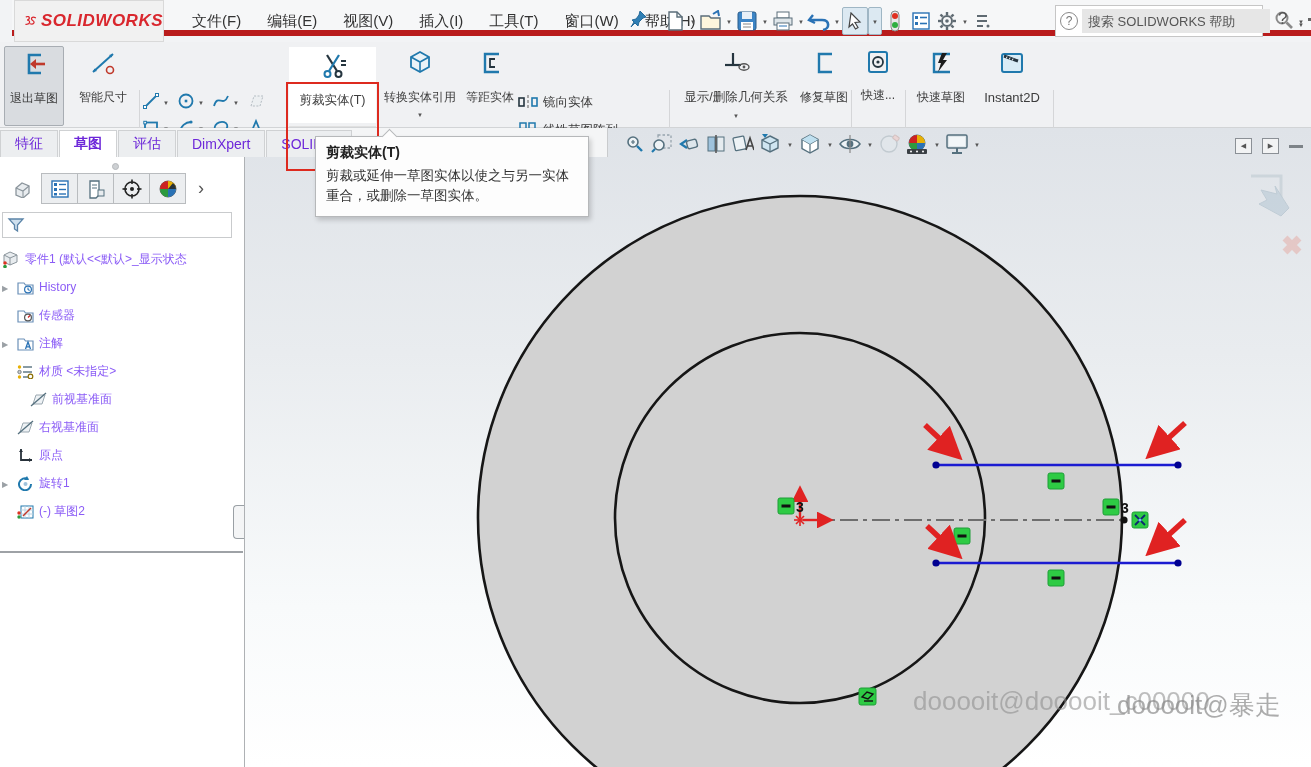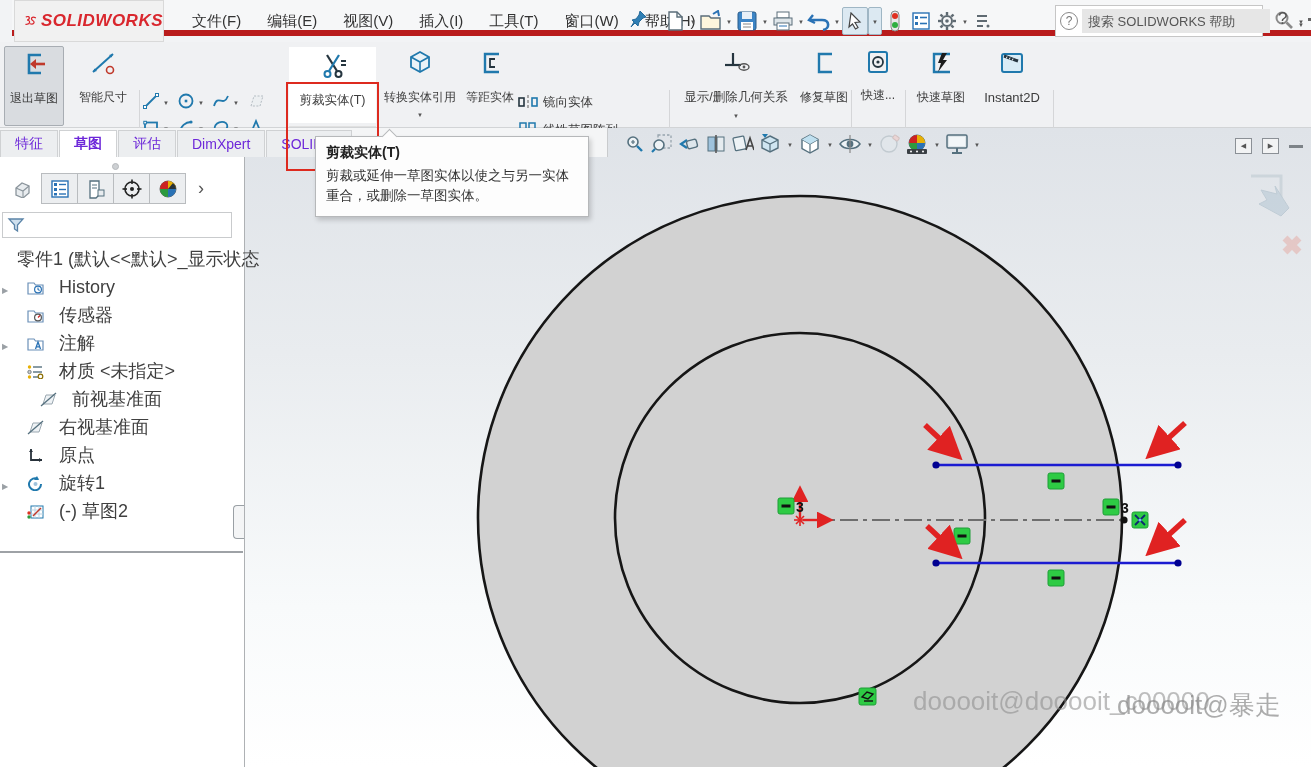--- a/index.html
+++ b/index.html
@@ -60,21 +60,21 @@
   
   .leftpanel{position:absolute;left:0;top:157px;width:245px;height:610px;background:#fff;border-right:1px solid #aeb1b4;z-index:4}
   .phandle{position:absolute;left:112px;top:6px;width:7px;height:7px;border-radius:50%;background:#cdd0d3;border:1px solid #b5b8bb}
   .ptabs{position:absolute;left:4px;top:16px;display:flex;align-items:center}
   .ptab{width:37px;height:31px;border:1px solid #b9bcbf;background:#eceef0;display:flex;align-items:center;justify-content:center;margin-left:-1px}
   .ptab.first{border:none;background:transparent;margin-right:2px}
   .pmore{margin-left:12px;font-size:15px;color:#555}
   .pmore::after{content:"›";font-size:18px}
   .filterrow{position:absolute;left:2px;top:55px;width:230px;height:26px;border:1px solid #c9cbcd;display:flex;align-items:center;padding-left:4px;gap:4px}
   .tree{position:absolute;left:0;top:88px;width:243px}
-  .trow{display:flex;align-items:center;height:28px;gap:15px;font-size:18px;color:#404040;white-space:nowrap}
+  .trow{display:flex;align-items:center;height:28px;gap:5px;font-size:12px;color:#8b5cf6;white-space:nowrap}
   .exp{width:10px;flex:0 0 auto}
   .exp.on::after{content:"▶";font-size:8px;color:#9aa0a5}
   .tsep{position:absolute;left:0;top:394px;width:243px;border-top:2px solid #9ea2a6}
   .splitter{position:absolute;left:233px;top:348px;width:11px;height:34px;border:1px solid #9aa0a5;border-right:none;border-radius:4px 0 0 4px;background:#f4f5f6}
 
   
   .tooltip{position:absolute;left:315px;top:136px;width:274px;background:#fdfdfd;border:1px solid #b6b8ba;box-shadow:2px 3px 5px rgba(0,0,0,.18);padding:7px 10px 9px;z-index:10}
   .tooltip::before{content:"";position:absolute;left:68px;top:-6px;width:10px;height:10px;background:#fdfdfd;border-left:1px solid #b6b8ba;border-top:1px solid #b6b8ba;transform:rotate(45deg)}
   .tt-title{font-weight:bold;font-size:14px;color:#222;margin-bottom:4px}
   .tt-body{font-size:13.5px;color:#333;line-height:1.5}

